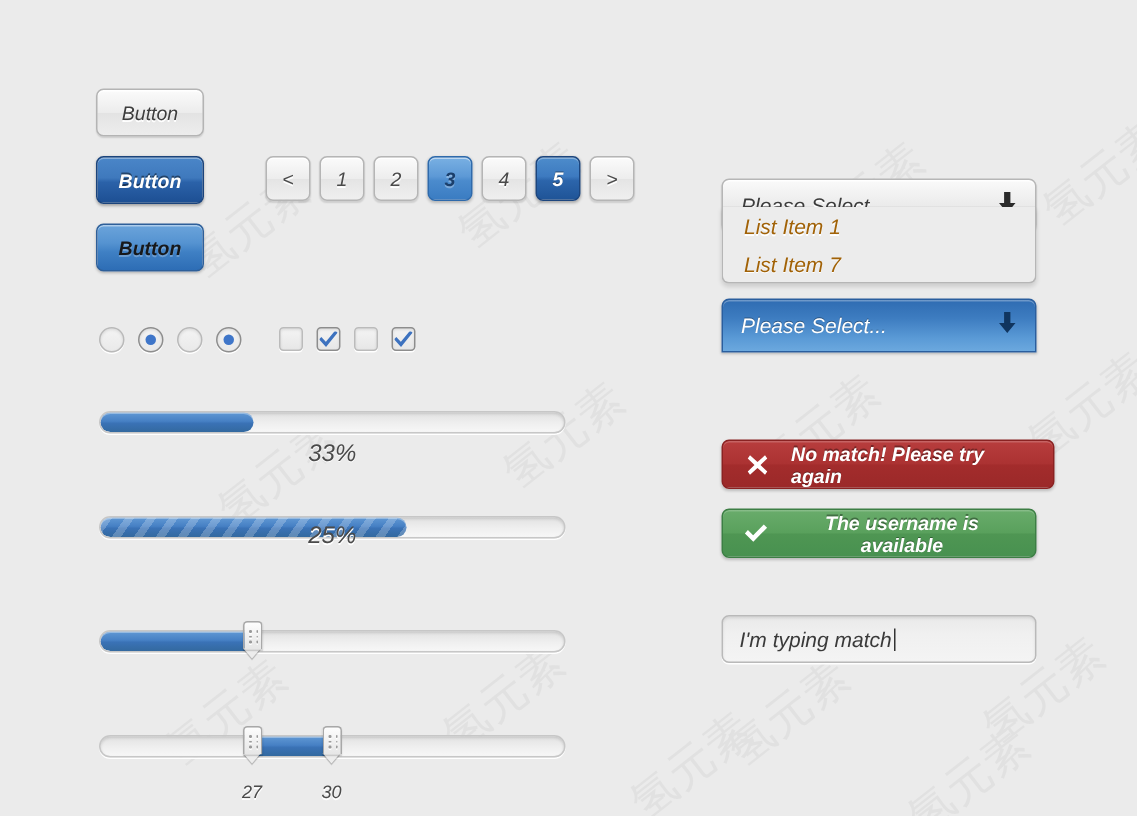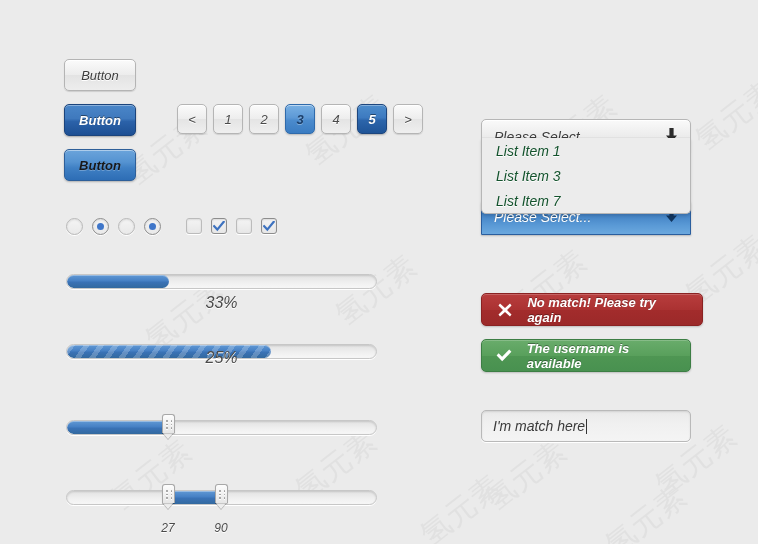--- a/index.html
+++ b/index.html
@@ -276,21 +276,21 @@
     background: #ececec;
     overflow: hidden;
     box-shadow: 0 2px 3px rgba(0,0,0,0.12);
   }
   .lopt {
     height: 25px;
     display: flex;
     align-items: center;
     padding: 0 14px;
     font-size: 14px;
-    color: #14532d;
+    color: #a16207;
     text-shadow: 0 1px 0 #fff;
     cursor: pointer;
   }
   .lopt.sel {
     background: linear-gradient(to bottom, #3a7cc2 0%, #2d69ae 50%, #245d9f 51%, #1f5493 100%);
     color: #ffffff;
     text-shadow: 0 -1px 0 rgba(0,0,0,0.4);
     border-top: 1px solid #17406f;
     border-bottom: 1px solid #17406f;
   }
@@ -482,21 +482,21 @@
           <i></i>
             <i></i>
             <i></i>
             <i></i>
             <i></i>
             <i></i>
         </div>
       </div>
     </div>
     <div class="slabel" style="left:82px; top:31px;">27</div>
-    <div class="slabel" style="left:135px; top:31px;">90</div>
+    <div class="slabel" style="left:135px; top:31px;">30</div>
   </div>
 
   <div class="select select-closed abs" style="left:481px; top:59px; width:210px;">
     <span>Please Select...</span>
     <span class="arrow">
       <svg width="13" height="15" viewBox="0 0 13 15">
         <path d="M4.4 0 L8.6 0 L8.6 7.4 L12 7.4 L6.5 14 L1 7.4 L4.4 7.4 Z" fill="#2b2b2b"></path>
       </svg>
     </span>
   </div>
@@ -508,43 +508,40 @@
         <path d="M4.4 0 L8.6 0 L8.6 7.4 L12 7.4 L6.5 14 L1 7.4 L4.4 7.4 Z" fill="#10355f"></path>
       </svg>
     </span>
   </div>
 
   <div class="listbox abs" style="left:481px; top:138px; width:210px;">
     <div class="lopt">
       <span>List Item 1</span>
     </div>
     <div class="lopt">
-      <span>List Item 3</span>
-    </div>
-    <div class="lopt">
       <span>List Item 7</span>
     </div>
   </div>
 
   <div class="alert alert-error abs" style="left:481px; top:293px; width:222px;">
     <span class="ic">
       <svg width="14" height="14" viewBox="0 0 14 14">
         <path d="M2 0.5 L7 5 L12 0.5 L13.5 2.6 L9 7 L13.5 11.4 L12 13.5 L7 9 L2 13.5 L0.5 11.4 L5 7 L0.5 2.6 Z" fill="#ffffff"></path>
       </svg>
     </span>
     <span>No match! Please try again</span>
   </div>
 
-  <div class="alert alert-success abs" style="left:481px; top:339px; width:210px;">
+  <div class="alert alert-success abs" style="left:481px; top:339px; width:210px;text-align:center;">
     <span class="ic">
       <svg width="16" height="14" viewBox="0 0 16 14">
         <path d="M0.6 6.6 L2.6 4.3 L6.1 7.8 L13.2 0.6 L15.4 2.8 L6.2 12.2 Z" fill="#ffffff"></path>
       </svg>
     </span>
     <span>The username is available</span>
   </div>
 
   <div class="textfield abs" style="left:481px; top:410px; width:210px;">
-    <span>I'm match here</span>
+    <span>I'm typing match</span>
       <span class="caret"></span>
   </div>
 
 </div>
 
 </body></html>

